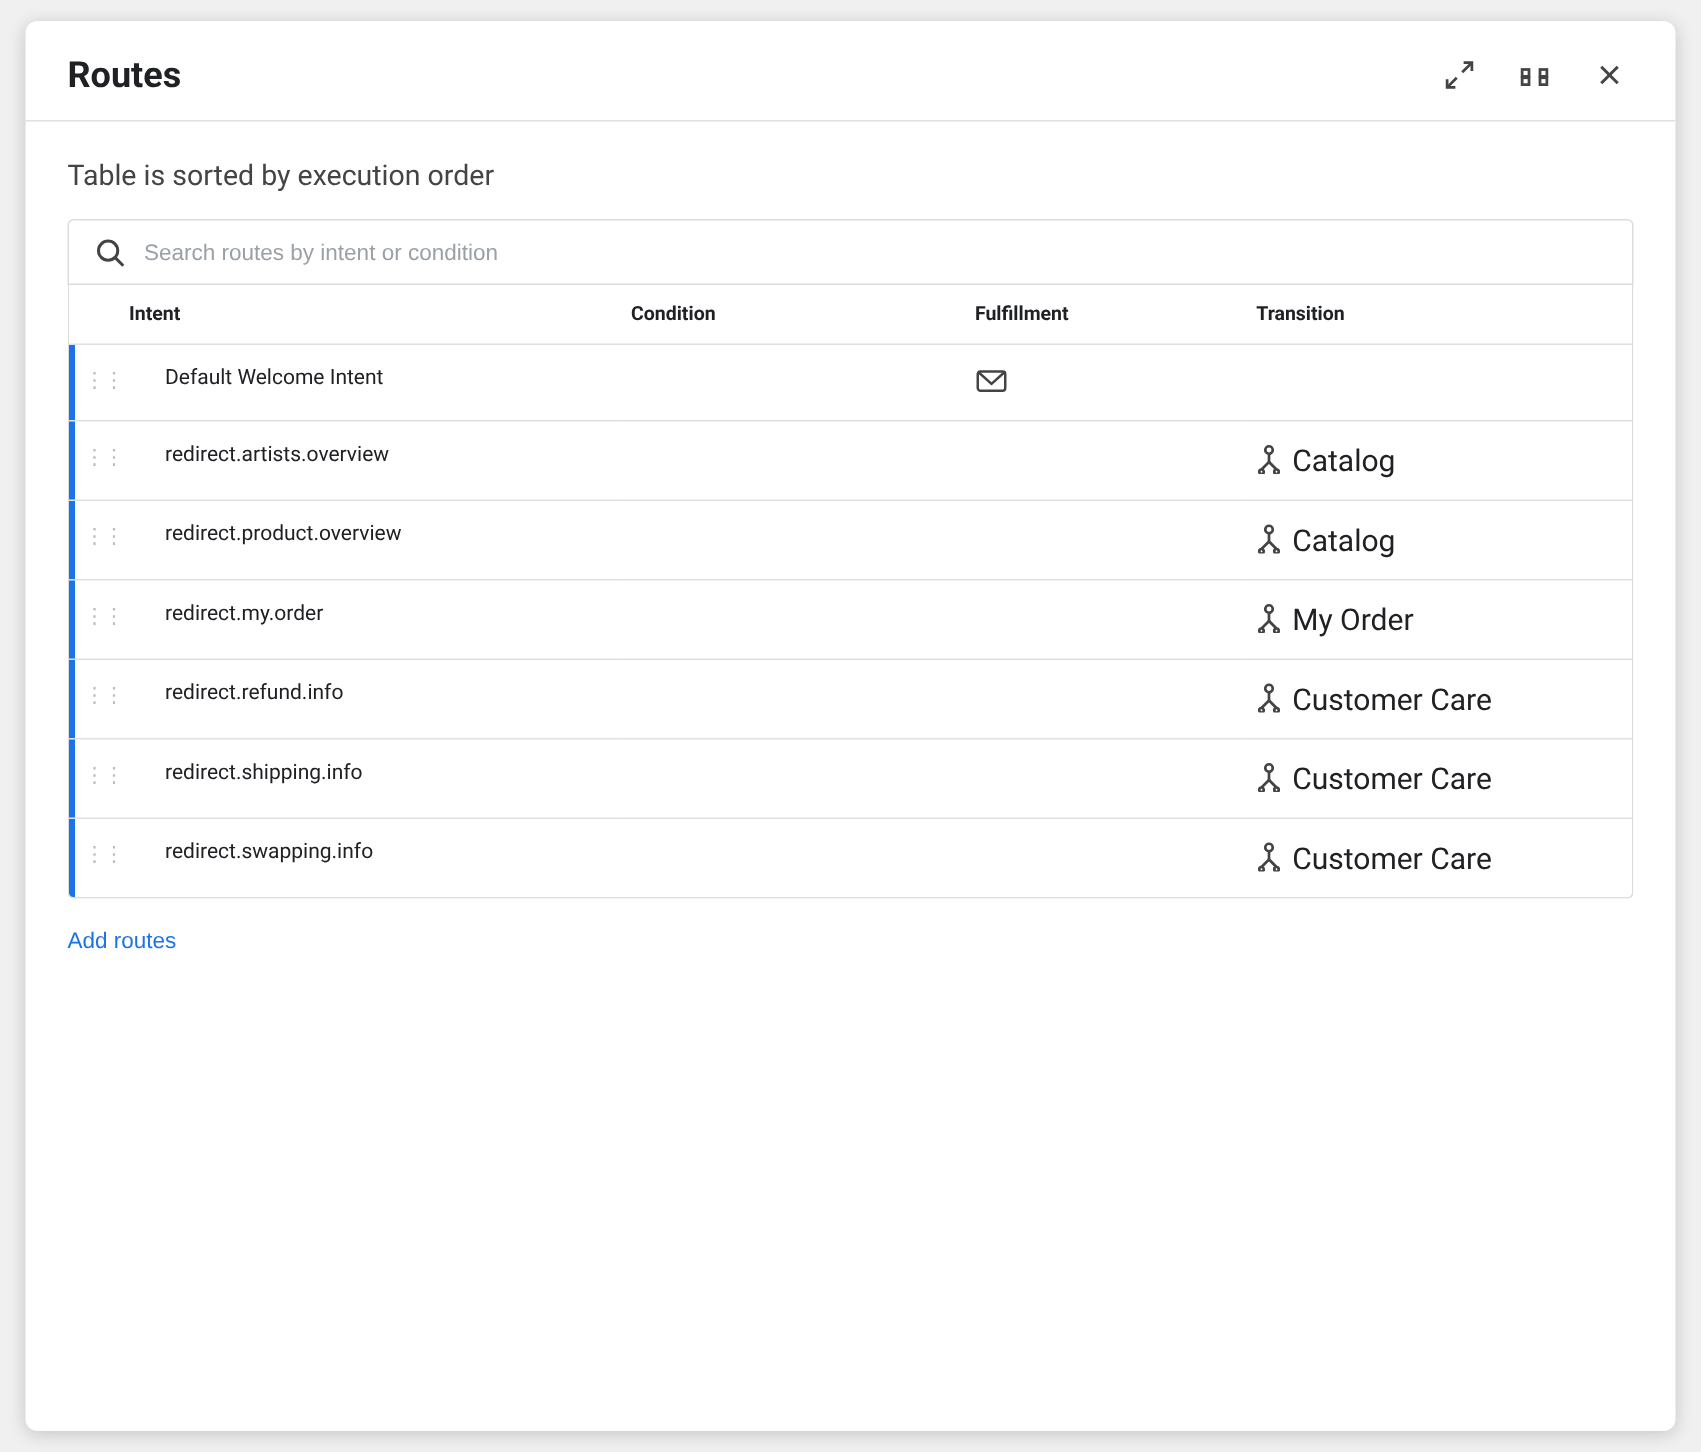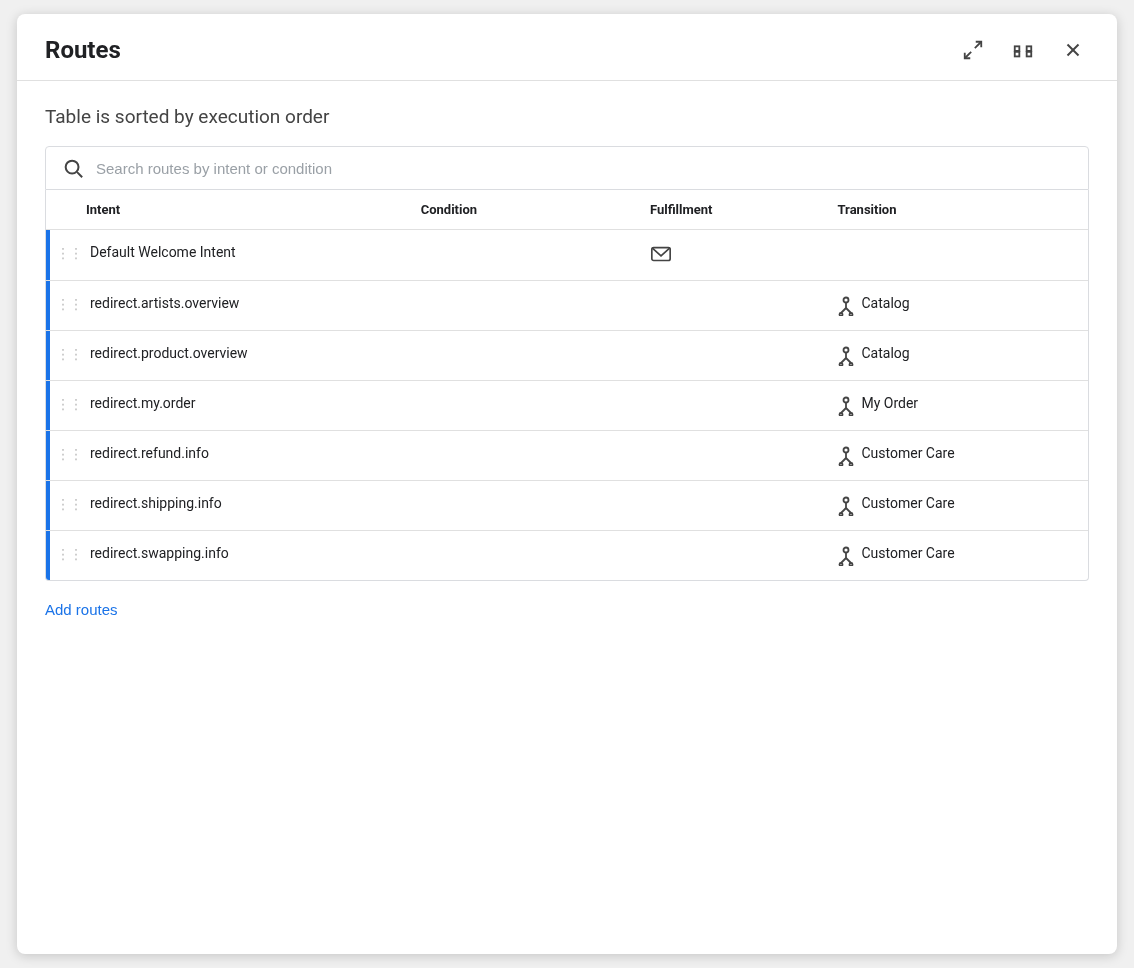--- a/index.html
+++ b/index.html
@@ -142,29 +142,30 @@
     .drag-handle {
       color: #bdbdbd;
       font-size: 14px;
       cursor: grab;
       margin-top: 1px;
       flex-shrink: 0;
       letter-spacing: -1px;
     }
     .intent-text {
       word-break: break-word;
+      margin-left: 20px;
     }
     .transition-cell {
       display: flex;
       align-items: flex-start;
       gap: 6px;
     }
     .transition-text {
       color: #202124;
-      font-size: 14px;
+      font-size: 20px;
       word-break: break-word;
     }
     .add-route-btn {
       background: none;
       border: none;
       color: #1a73e8;
       font-size: 15px;
       font-weight: 500;
       cursor: pointer;
       padding: 20px 0 24px 0;

